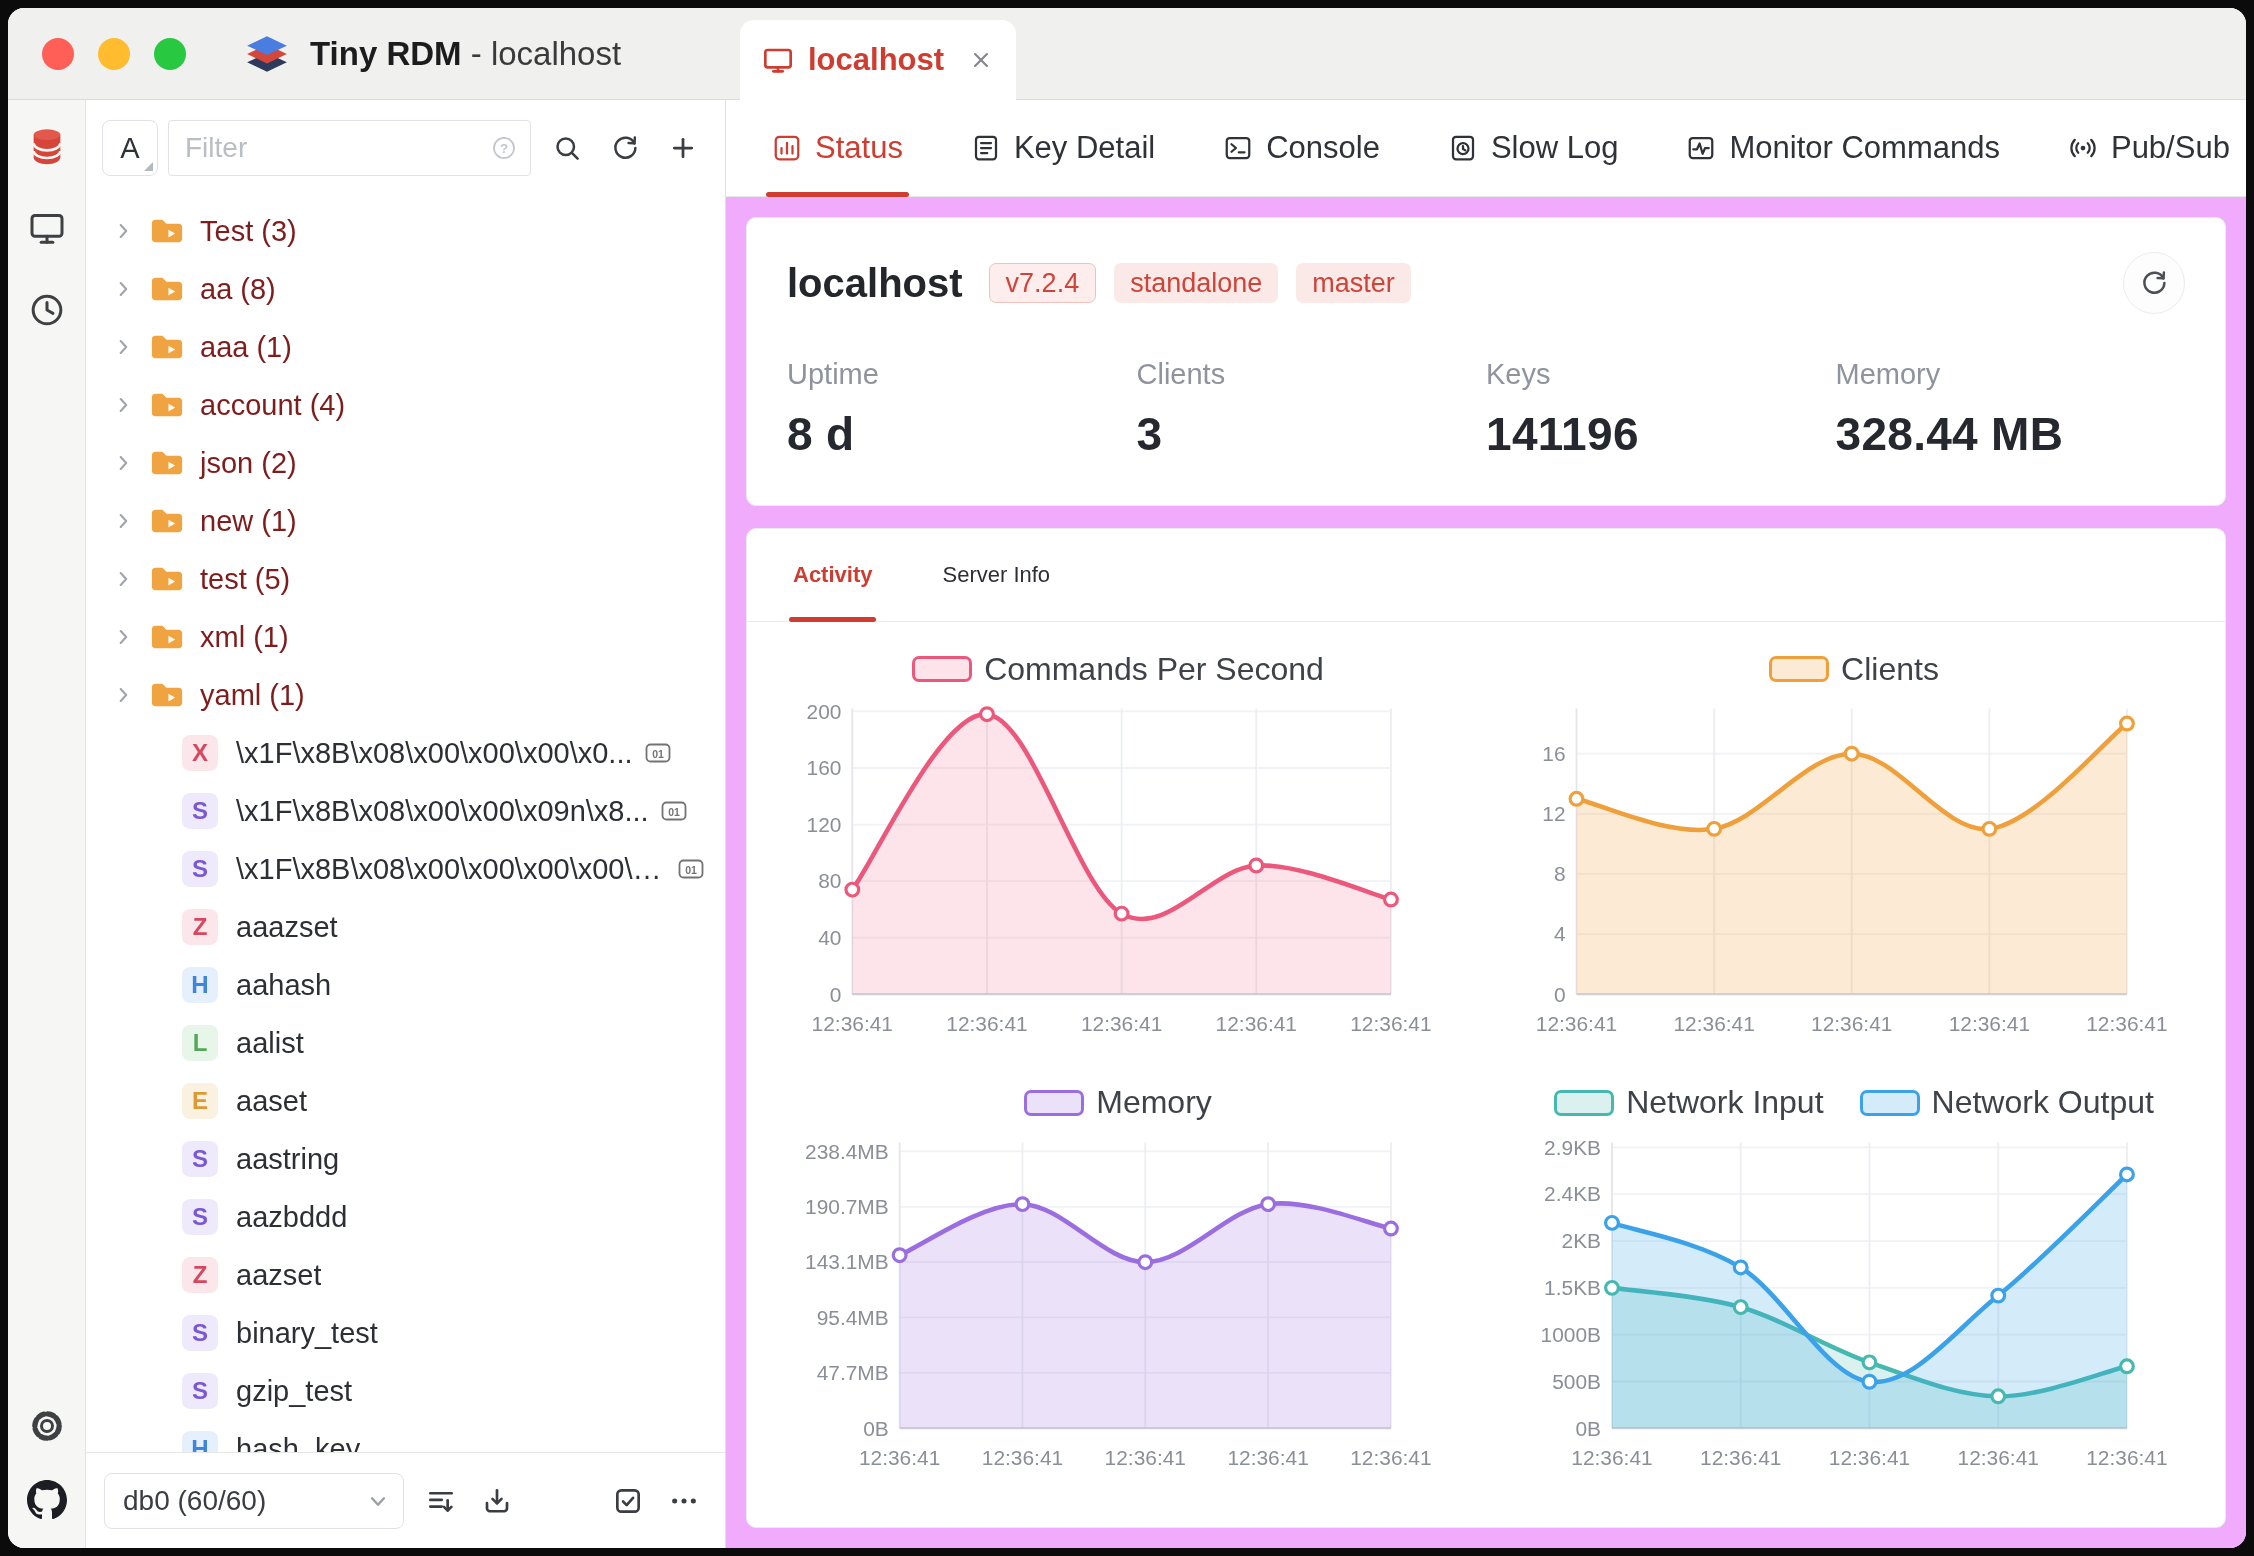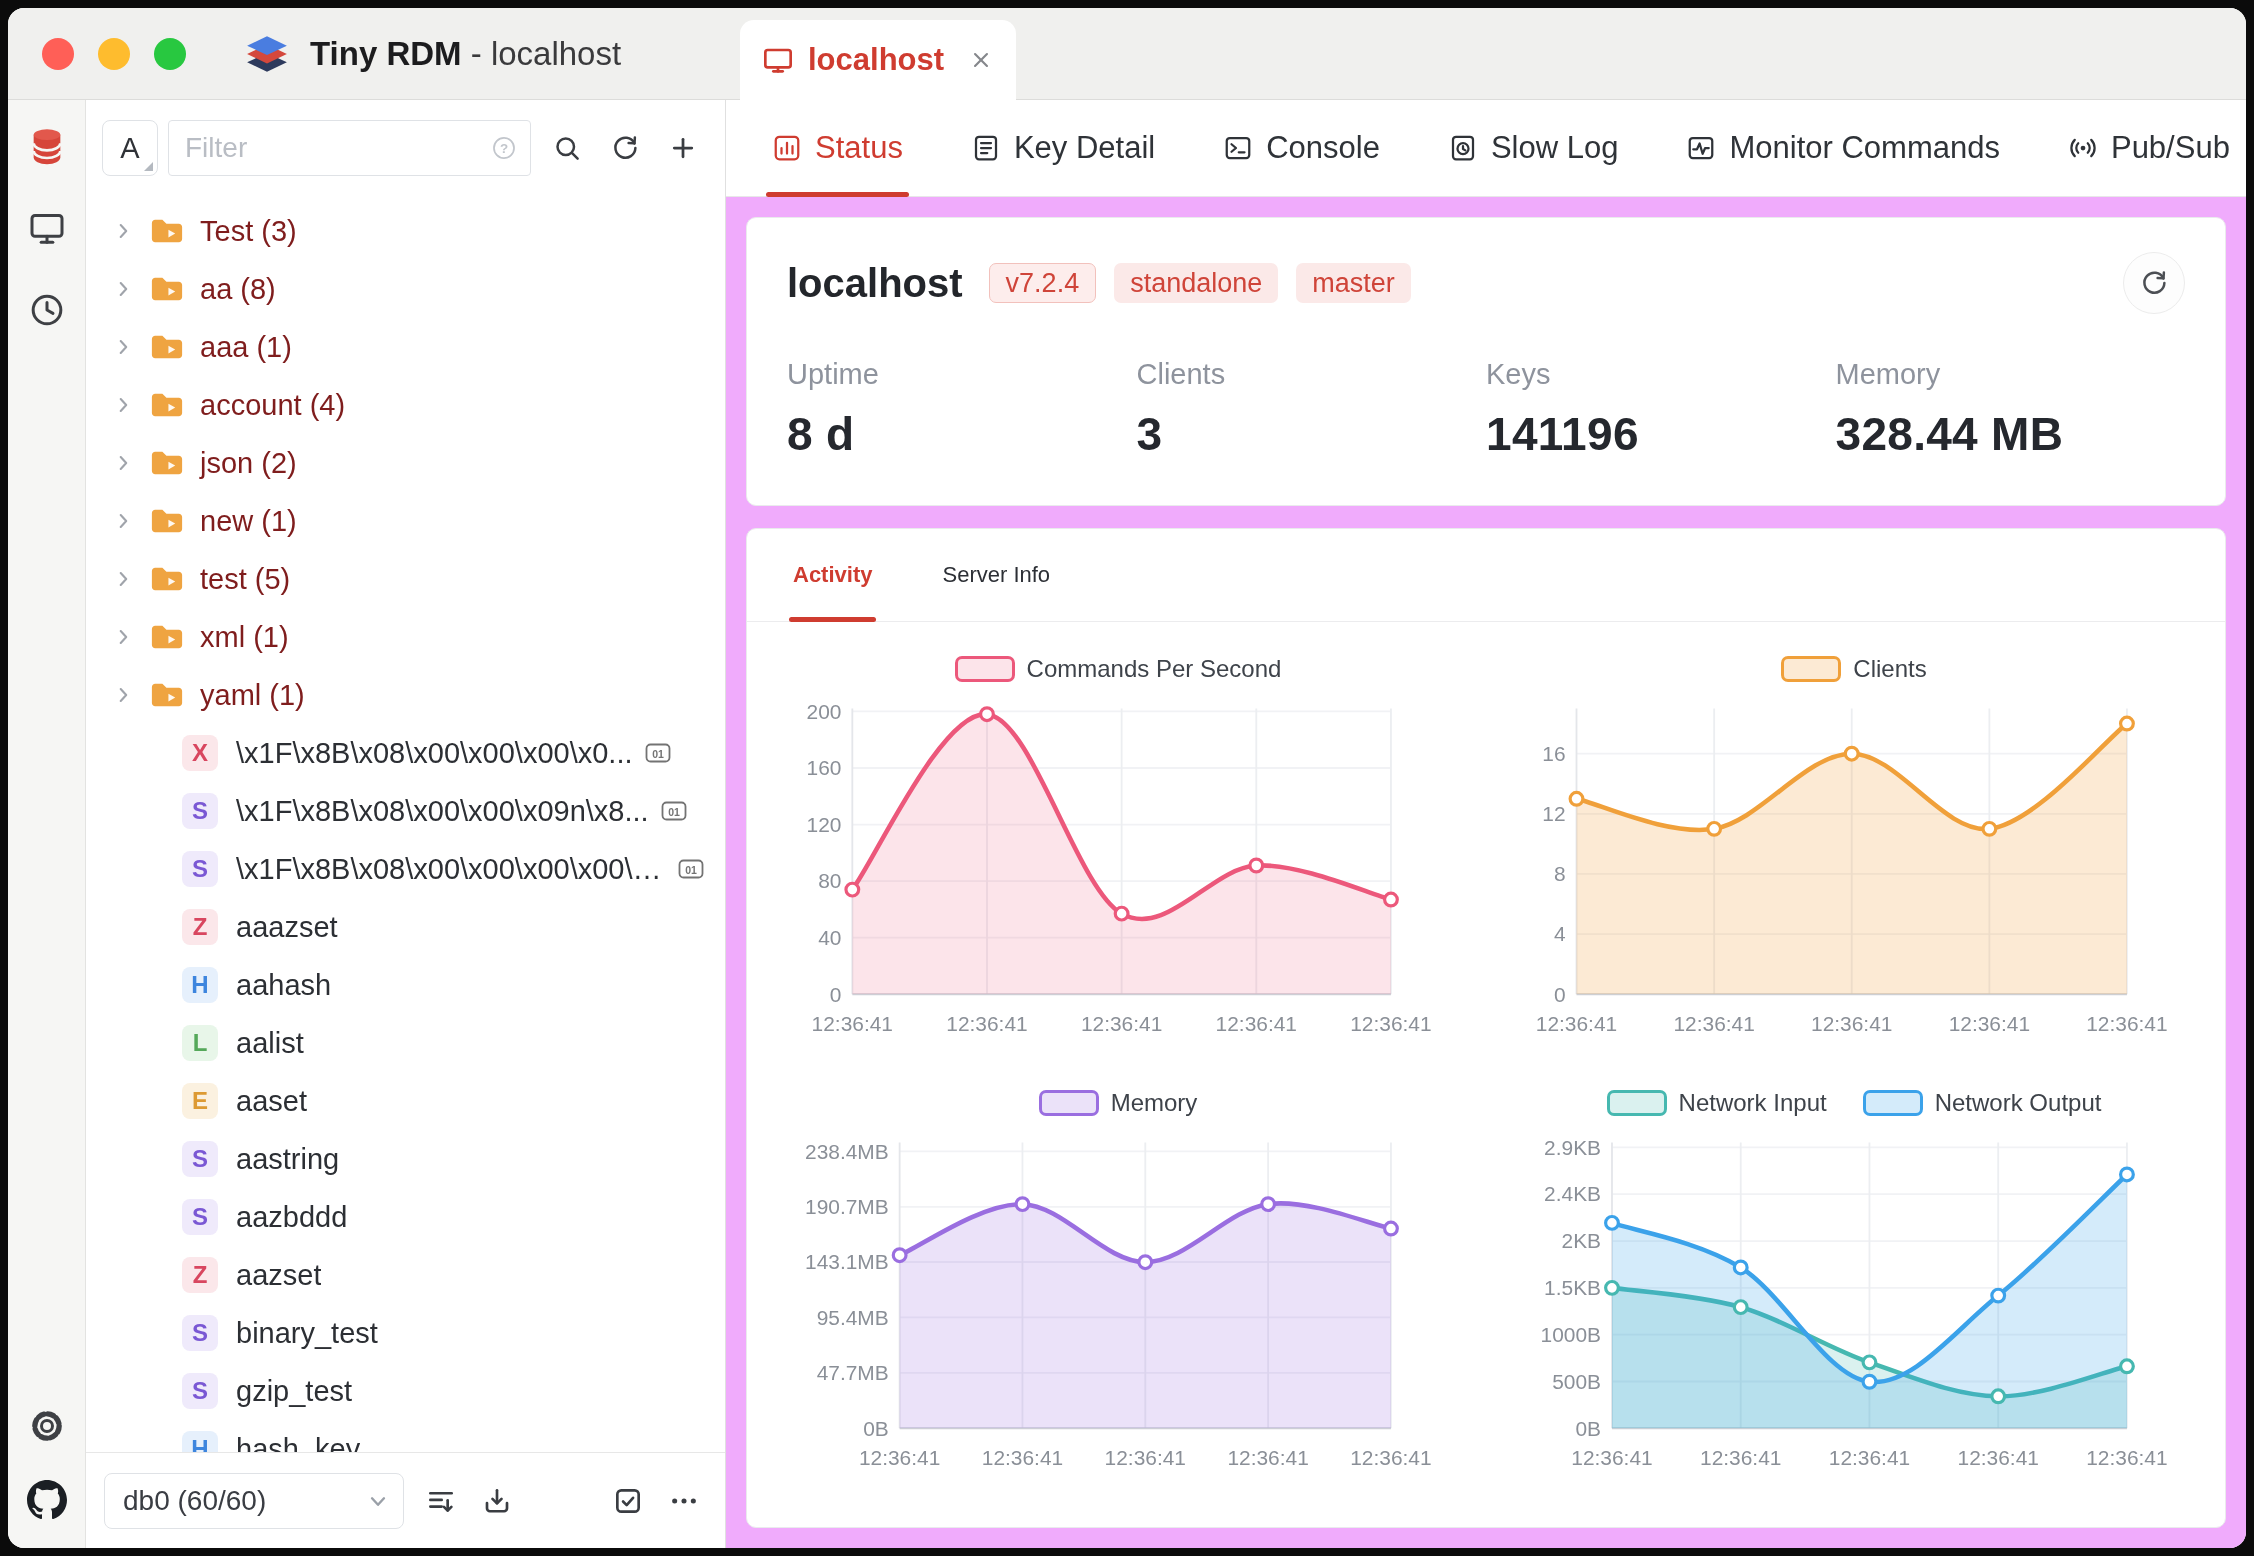--- a/index.html
+++ b/index.html
@@ -74,21 +74,21 @@
   .activity-card{flex:1;display:flex;flex-direction:column;min-height:0}
   .acttabs{flex:0 0 92px;display:flex;align-items:center;gap:62px;padding:0 42px;border-bottom:1px solid #ececee}
   .acttab{position:relative;height:92px;display:flex;align-items:center;font-size:22px;color:#2c2f35;padding:0 4px;cursor:pointer}
   .acttab.active{color:var(--accent,#cf3c30);font-weight:600}
   .acttab.active:after{content:"";position:absolute;left:0;right:0;bottom:-1px;height:5px;background:var(--accent,#cf3c30);border-radius:3px}
   .charts{flex:1;display:grid;grid-template-columns:1fr 1fr;column-gap:90px;row-gap:28px;padding:26px 48px 40px;min-height:0}
   .chart{display:flex;flex-direction:column}
   .legend-row{display:flex;justify-content:center;align-items:center;gap:36px;height:42px;margin-bottom:4px}
   .legend{display:flex;align-items:center;gap:12px}
   .legend-swatch{width:60px;height:26px;border-radius:7px;border:3px solid}
-  .legend-label{font-size:24px;color:#3e434a}
+  .legend-label{font-size:32px;color:#3e434a}
   .chart svg{width:100%;height:auto;display:block;font-family:inherit}
 </style>
 </head>
 <body>
 
 <div class="window">
   <div class="titlebar">
     <div class="titlebar-left">
       <div class="traffic">
         <span class="light red"></span>

